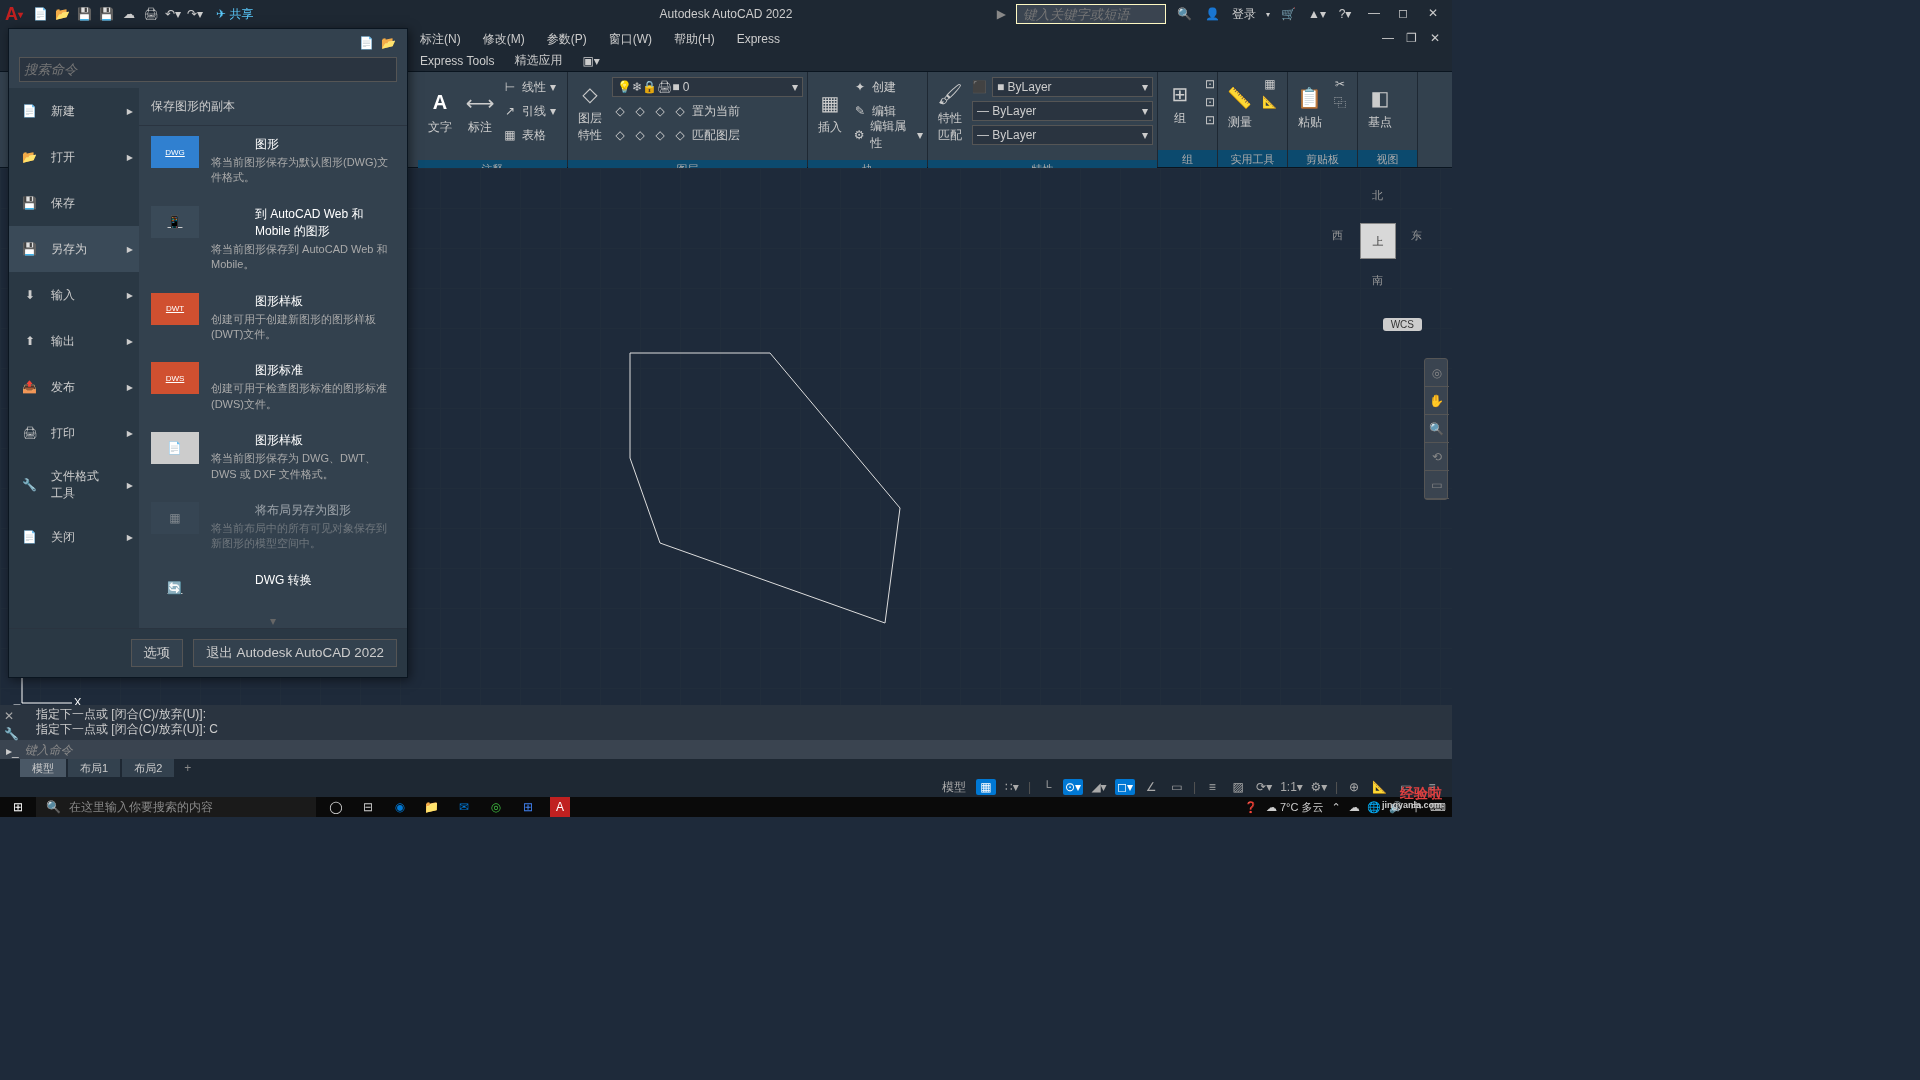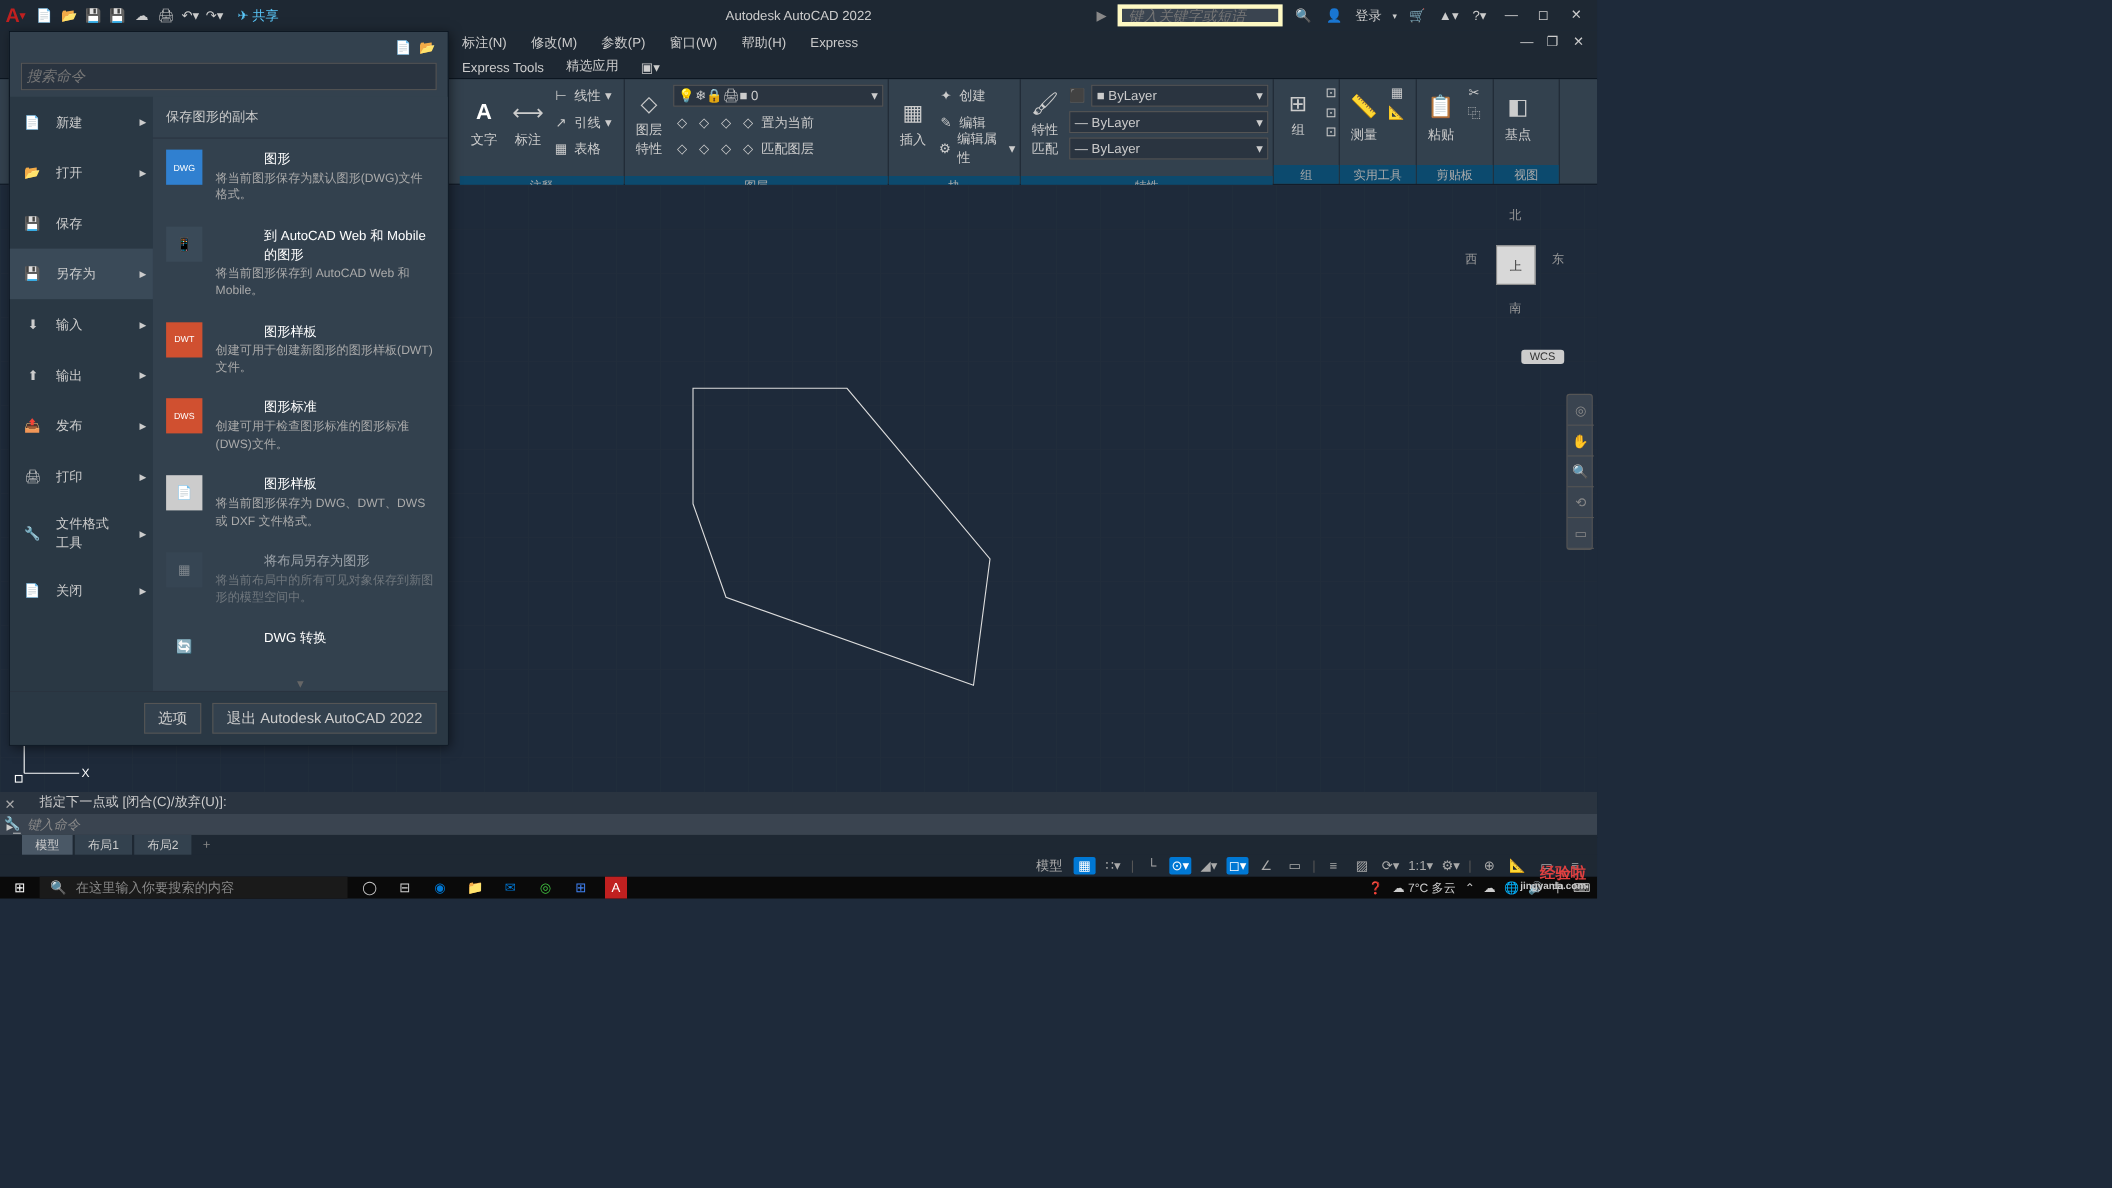--- a/index.html
+++ b/index.html
@@ -6,21 +6,21 @@
 body { background: #1e2a3a; color: #ccc; font-size: 12px; overflow: hidden; width: 1452px; height: 817px; position: relative; }
 
 
 .title-bar { height: 28px; background: #1e2833; display: flex; align-items: center; position: relative; }
 .app-logo { width: 28px; height: 28px; display: flex; align-items: center; justify-content: center; color: #c02020; font-size: 18px; font-weight: bold; }
 .qat { display: flex; align-items: center; gap: 4px; padding: 0 4px; }
 .qat-btn { width: 18px; height: 18px; display: flex; align-items: center; justify-content: center; color: #ccc; cursor: pointer; }
 .qat-share { color: #5ac8fa; margin-left: 8px; }
 .title-center { position: absolute; left: 50%; transform: translateX(-50%); color: #ccc; font-size: 12px; }
 .title-right { position: absolute; right: 0; display: flex; align-items: center; gap: 10px; padding-right: 8px; }
-.search-box { background: #3a4450; border: 4px solid #fef9c3; padding: 2px 6px; width: 150px; color: #888; font-style: italic; height: 20px; }
+.search-box { background: #3a4450; border: 1px solid #fef9c3; padding: 2px 6px; width: 150px; color: #888; font-style: italic; height: 20px; }
 .title-icon { width: 18px; height: 18px; color: #ccc; cursor: pointer; display: flex; align-items: center; justify-content: center; }
 .win-btn { width: 16px; height: 16px; color: #ccc; cursor: pointer; margin-left: 4px; }
 
 
 .menu-bar { height: 22px; background: #1e2833; display: flex; align-items: center; padding-left: 420px; gap: 22px; }
 .menu-item { color: #ccc; cursor: pointer; }
 .menu-right { position: absolute; right: 6px; display: flex; gap: 4px; }
 
 
 .tab-bar { height: 22px; background: #1e2833; display: flex; align-items: center; padding-left: 420px; gap: 20px; border-bottom: 1px solid #0a1520; }
@@ -45,21 +45,21 @@
 .app-menu-body { display: flex; }
 .app-menu-left { width: 130px; background: #2a3844; }
 .app-menu-item { display: flex; align-items: center; gap: 10px; padding: 12px 10px; cursor: pointer; position: relative; }
 .app-menu-item.active { background: #3a4a58; }
 .app-menu-item .arrow { position: absolute; right: 6px; font-size: 8px; }
 .app-menu-icon { width: 22px; height: 22px; display: flex; align-items: center; justify-content: center; }
 .app-menu-right { flex: 1; background: #33414e; padding: 0; }
 .submenu-header { padding: 10px 12px; color: #ccc; border-bottom: 1px solid #2a3440; }
 .submenu-item { display: flex; gap: 12px; padding: 10px 12px; cursor: pointer; }
 .submenu-item.disabled { opacity: 0.5; }
-.submenu-icon { width: 33px; height: 32px; display: flex; align-items: center; justify-content: center; flex-shrink: 0; }
+.submenu-icon { width: 48px; height: 32px; display: flex; align-items: center; justify-content: center; flex-shrink: 0; text-decoration: underline; }
 .submenu-text .title { color: #fff; margin-bottom: 2px; padding-left: 44px; }
 .submenu-text .desc { color: #aaa; font-size: 11px; line-height: 1.4; }
 .app-menu-footer { display: flex; justify-content: flex-end; gap: 10px; padding: 10px; border-top: 1px solid #2a3440; background: #2a3844; }
 .footer-btn { padding: 4px 12px; border: 1px solid #555; background: #33414e; color: #ccc; cursor: pointer; }
 
 
 .canvas-area { position: absolute; top: 168px; left: 0; right: 0; bottom: 82px; background: #1e2a3a; overflow: hidden; }
 .grid-bg { position: absolute; inset: 0; background-image: linear-gradient(#2a3540 1px, transparent 1px), linear-gradient(90deg, #2a3540 1px, transparent 1px); background-size: 40px 40px; opacity: 0.3; }
 .drawing { position: absolute; top: 0; left: 0; }
 .viewcube { position: absolute; right: 30px; top: 20px; width: 90px; height: 120px; }
@@ -462,20 +462,21 @@
   </svg>
 </div>
 
 <div class="cmd-area">
   <div class="cmd-close">
     <span style="color:#aaa">✕</span>
     <span style="color:#aaa">🔧</span>
   </div>
   <div class="cmd-history">
     <div>指定下一点或 [闭合(C)/放弃(U)]:</div>
+    <div>指定下一点或 [闭合(C)/放弃(U)]: C</div>
   </div>
   <div class="cmd-input-row">
     <span>▸_</span>
     <span class="cmd-input">键入命令</span>
   </div>
 </div>
 
 <div class="doc-tabs">
   <div class="doc-tab active">模型</div>
   <div class="doc-tab">布局1</div>

